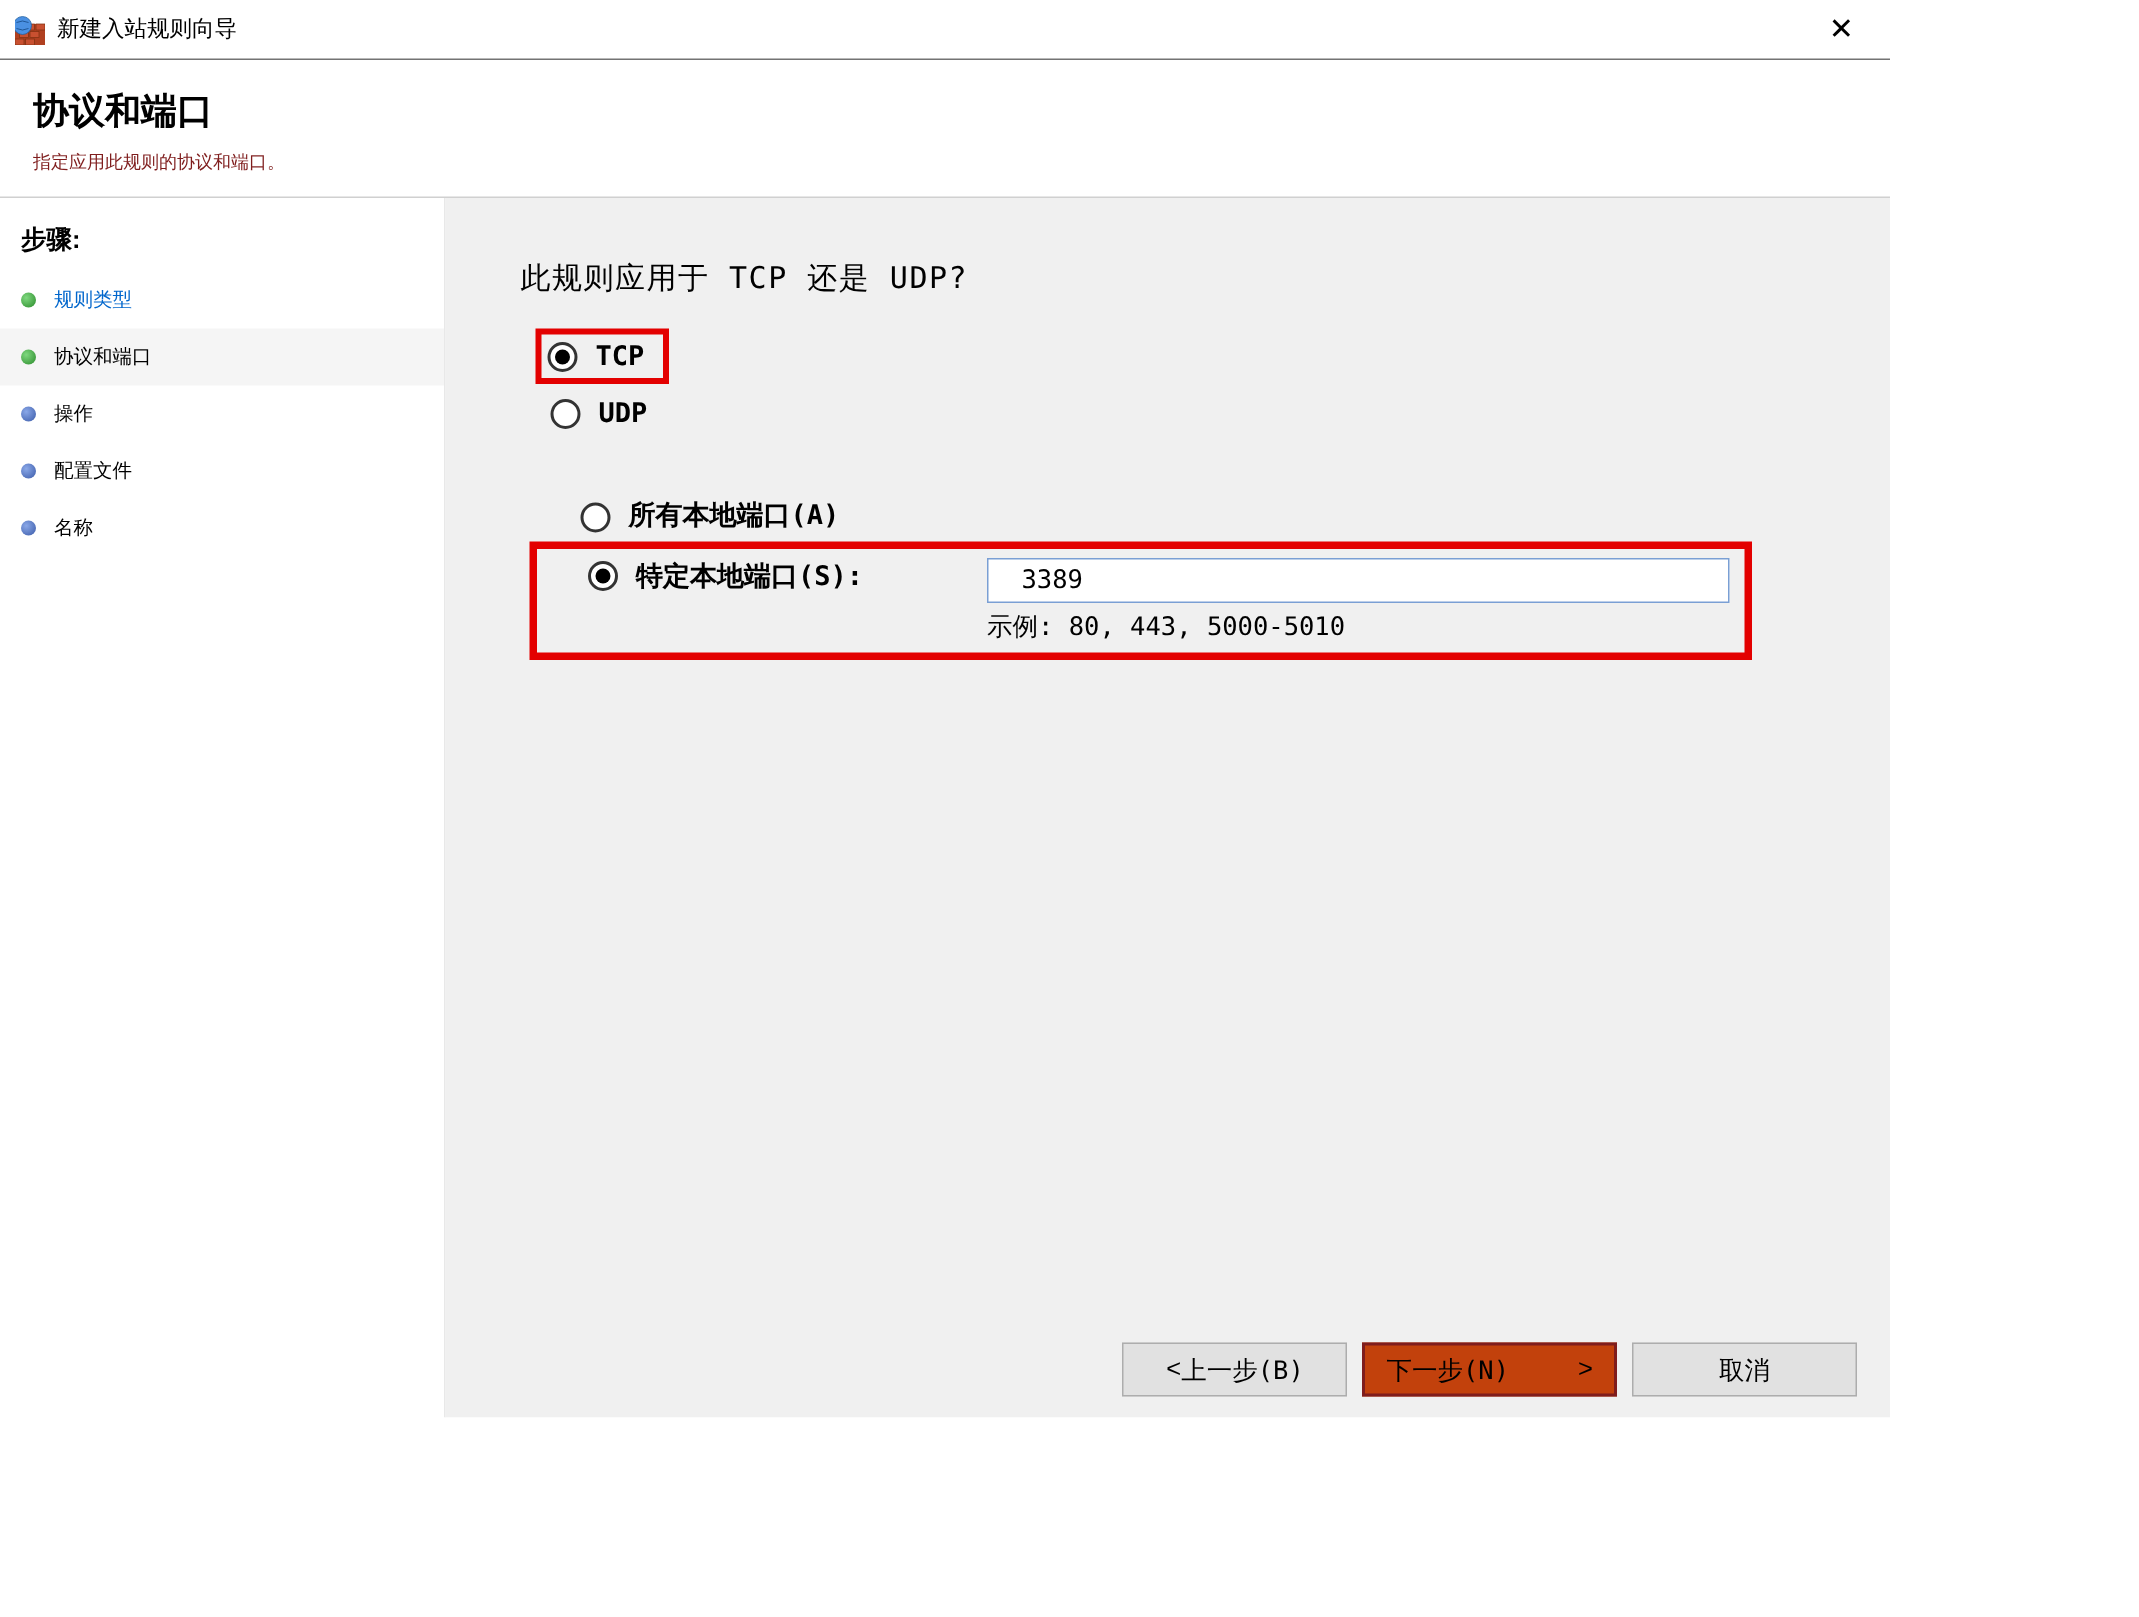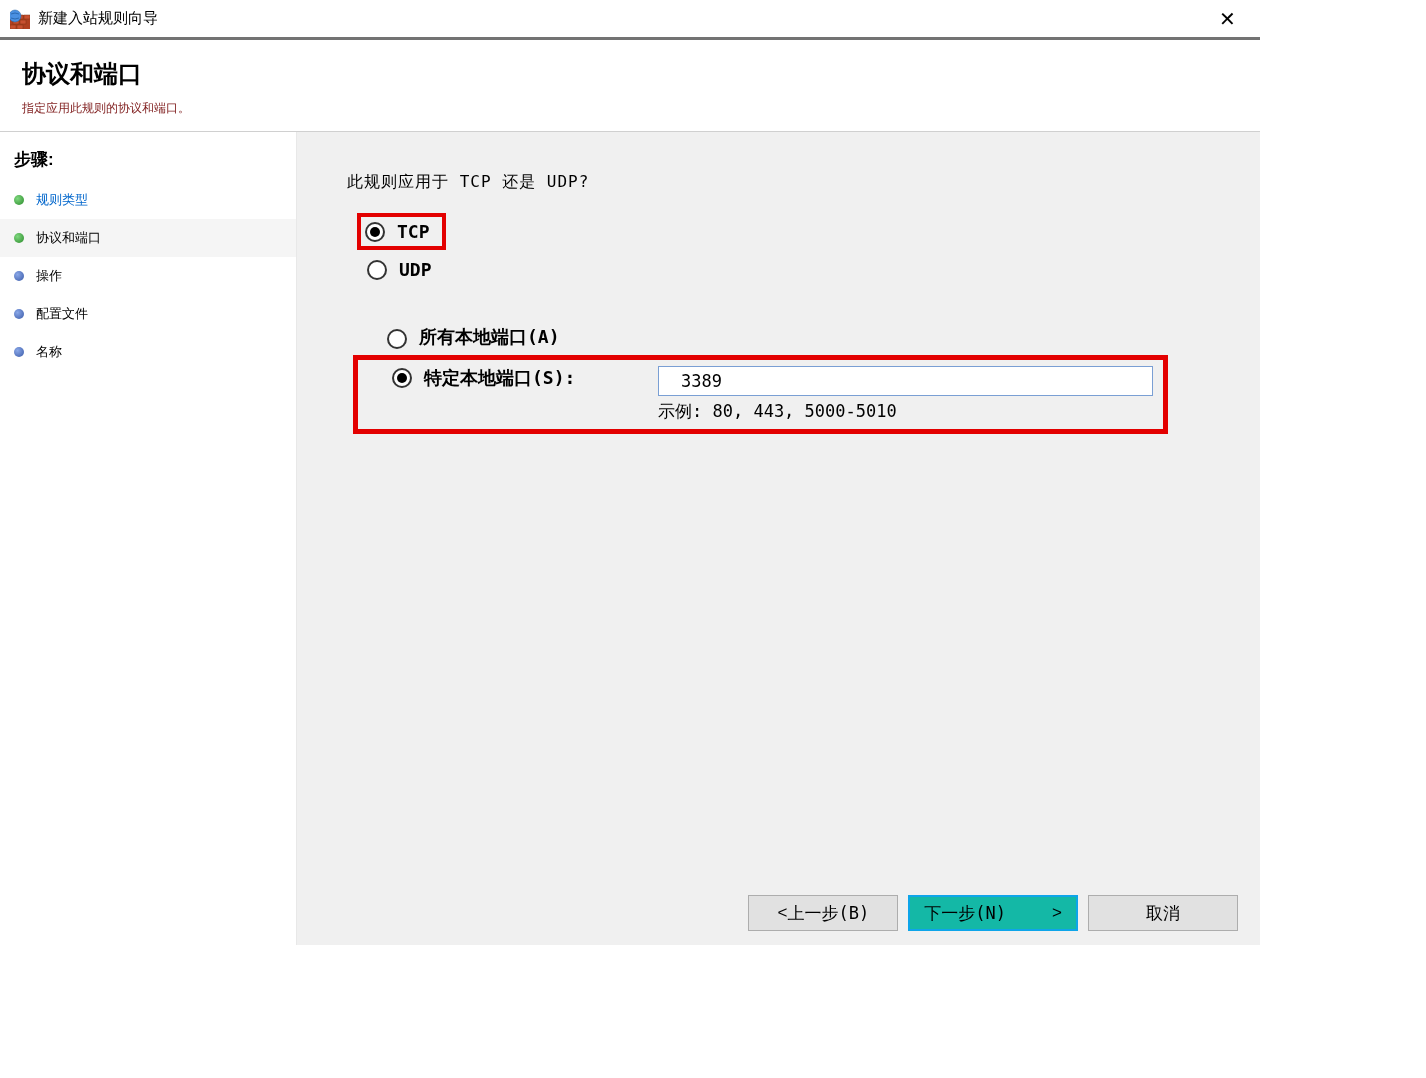--- a/index.html
+++ b/index.html
@@ -21,21 +21,21 @@
       background: #fff;
       display: flex;
       flex-direction: column;
       position: relative;
     }
     .titlebar {
       display: flex;
       align-items: center;
       padding: 6px 10px;
       height: 40px;
-      border-bottom: 3px solid #737373;
+      border-bottom: 1px solid #737373;
     }
     .titlebar-icon {
       width: 20px;
       height: 20px;
       margin-right: 8px;
       display: inline-block;
       position: relative;
     }
     .titlebar-icon svg {
       width: 100%;
@@ -114,21 +114,21 @@
     .sidebar-label {
       color: #000;
     }
     .main-content {
       flex: 1;
       background: #f0f0f0;
       padding: 40px 50px;
       position: relative;
     }
     .question-text {
-      font-size: 16px;
+      font-size: 20px;
       font-family: "SimSun", "NSimSun", monospace;
       margin-bottom: 20px;
       letter-spacing: 1px;
     }
     .radio-group {
       margin-bottom: 28px;
     }
     .radio-row {
       display: flex;
       align-items: center;
@@ -228,22 +228,22 @@
       background: #e1e1e1;
       font-size: 17px;
       cursor: pointer;
       display: inline-flex;
       align-items: center;
       justify-content: center;
       font-family: "SimSun", "NSimSun", monospace;
       padding: 0 14px;
     }
     .btn.primary {
-      border: 2px solid #0ea5e9;
-      background: #14b8a6;
+      border: 2px solid #7f1d1d;
+      background: #c2410c;
       gap: 46px;
     }
     .btn-arrow {
       font-family: sans-serif;
     }
   </style>
 </head>
 <body>
 
 <div class="window">

